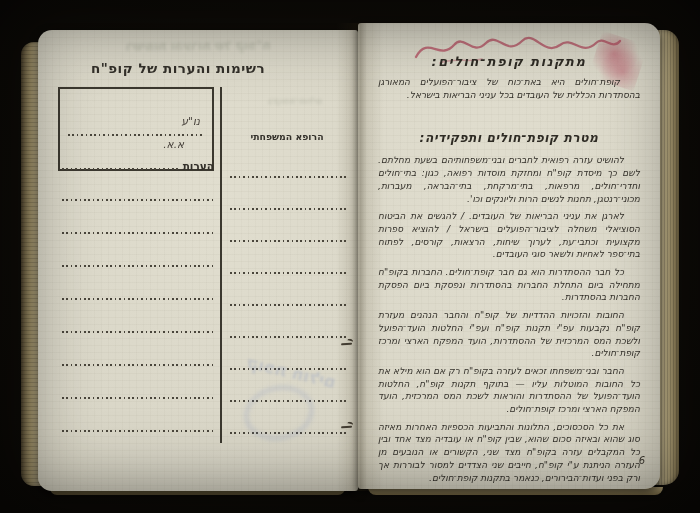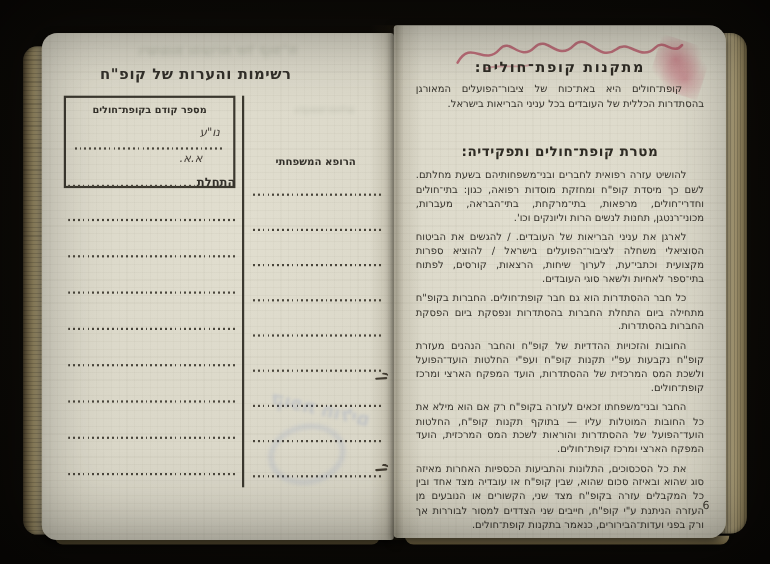--- a/index.html
+++ b/index.html
@@ -22,36 +22,36 @@
   .edge-bottom-r{position:absolute;left:368px;top:487px;width:295px;height:8px;background:linear-gradient(to bottom,#bcab7c,#83734b);border-radius:0 0 8px 8px;}
 
   
   .page{position:absolute;overflow:hidden;box-shadow:0 3px 8px rgba(0,0,0,.65);}
   .paper-tex{position:absolute;inset:0;pointer-events:none;
     background:repeating-linear-gradient(to bottom,rgba(115,110,90,.05) 0 1px,transparent 1px 7px),
                repeating-linear-gradient(to right,rgba(115,110,90,.04) 0 1px,transparent 1px 7px);}
   .page-left{left:38px;top:30px;width:320px;height:461px;border-radius:14px 3px 3px 14px;
     background:radial-gradient(125% 105% at 55% 38%, #e1decf 0%, #d9d6c7 55%, #c8c4b2 100%);}
   .page-right{left:358px;top:23px;width:302px;height:466px;border-radius:3px 15px 15px 3px;
-    background:radial-gradient(120% 100% at 45% 35%, #e1decf 0%, #dad7c8 55%, #cac6b4 100%);}
+    background:radial-gradient(120% 100% at 45% 35%, #e1decf 0%, #dad7c8 55%, #cac6b4 100%);font-style:italic;}
   .gutter{position:absolute;left:336px;top:23px;width:48px;height:468px;pointer-events:none;
     background:linear-gradient(to right,rgba(70,58,32,0) 0%,rgba(70,58,32,.16) 38%,rgba(46,38,18,.32) 51%,rgba(70,58,32,.12) 64%,rgba(70,58,32,0) 100%);}
 
   
   .lp-title{position:absolute;top:30px;left:0;width:280px;text-align:center;
     font-size:13.5px;font-weight:bold;color:#33302a;letter-spacing:.5px;}
   .headbox{position:absolute;left:20px;top:57px;width:152px;height:80px;border:2px solid #3b382f;direction:rtl;}
   .hb-title{margin-top:7px;text-align:center;font-size:8.8px;font-weight:bold;color:#33302a;}
   .hand{color:#46403a;font-style:italic;}
   .hb-hand1{position:absolute;right:12px;top:26px;font-size:10.5px;}
   .hb-dots{position:absolute;left:8px;right:8px;top:45px;height:2px;
     background:repeating-linear-gradient(to right,#4a463c 0 1.6px,transparent 1.6px 4.4px);}
   .hb-hand2{position:absolute;right:28px;top:49px;font-size:10.5px;}
   .vline{position:absolute;left:182px;top:57px;width:2px;height:356px;background:#3b382f;}
-  .doctor-label{position:absolute;left:188px;top:112px;width:122px;text-align:center;
+  .doctor-label{position:absolute;left:188px;top:101px;width:122px;text-align:center;
     font-size:9.3px;font-weight:bold;color:#33302a;}
   .rowsL{position:absolute;left:24px;top:131px;width:152px;}
   .rowsR{position:absolute;left:192px;top:146px;width:118px;}
   .dotline{height:2px;margin-bottom:31px;
     background:repeating-linear-gradient(to right,#49453b 0 1.6px,transparent 1.6px 4.4px);}
   .rowsR .dotline{margin-bottom:30px;}
   .notes-row{display:flex;direction:rtl;align-items:flex-end;margin-bottom:28px;}
   .notes-row .lbl{font-size:10.5px;font-weight:bold;color:#33302a;line-height:10px;}
   .notes-row .dotline{flex:1;margin:0 2px 1px 0;}
 
@@ -103,33 +103,32 @@
 
   <div class="page page-left" dir="rtl">
     <div class="paper-tex"></div>
 
     <div class="bleed-top">רשימות והערות של קופ"ח</div>
     <div class="bleed-mid">בקופת־חולים</div>
 
     <div class="lp-title">רשימות והערות של קופ"ח</div>
 
     <div class="headbox">
-      <div class="hb-title">מספר קודם בקופת־חולים</div>
       <div class="hand hb-hand1">נו"ע</div>
       <div class="hb-dots"></div>
       <div class="hand hb-hand2">א.א.</div>
     </div>
 
     <div class="vline"></div>
 
     <div class="doctor-label">הרופא המשפחתי</div>
 
     <div class="rowsL">
       <div class="notes-row">
-        <span class="lbl">התחלת</span>
+        <span class="lbl">הערות</span>
         <span class="dotline"></span>
       </div>
       <div class="dotline"></div>
       <div class="dotline"></div>
       <div class="dotline"></div>
       <div class="dotline"></div>
       <div class="dotline"></div>
       <div class="dotline"></div>
       <div class="dotline"></div>
       <div class="dotline"></div>

